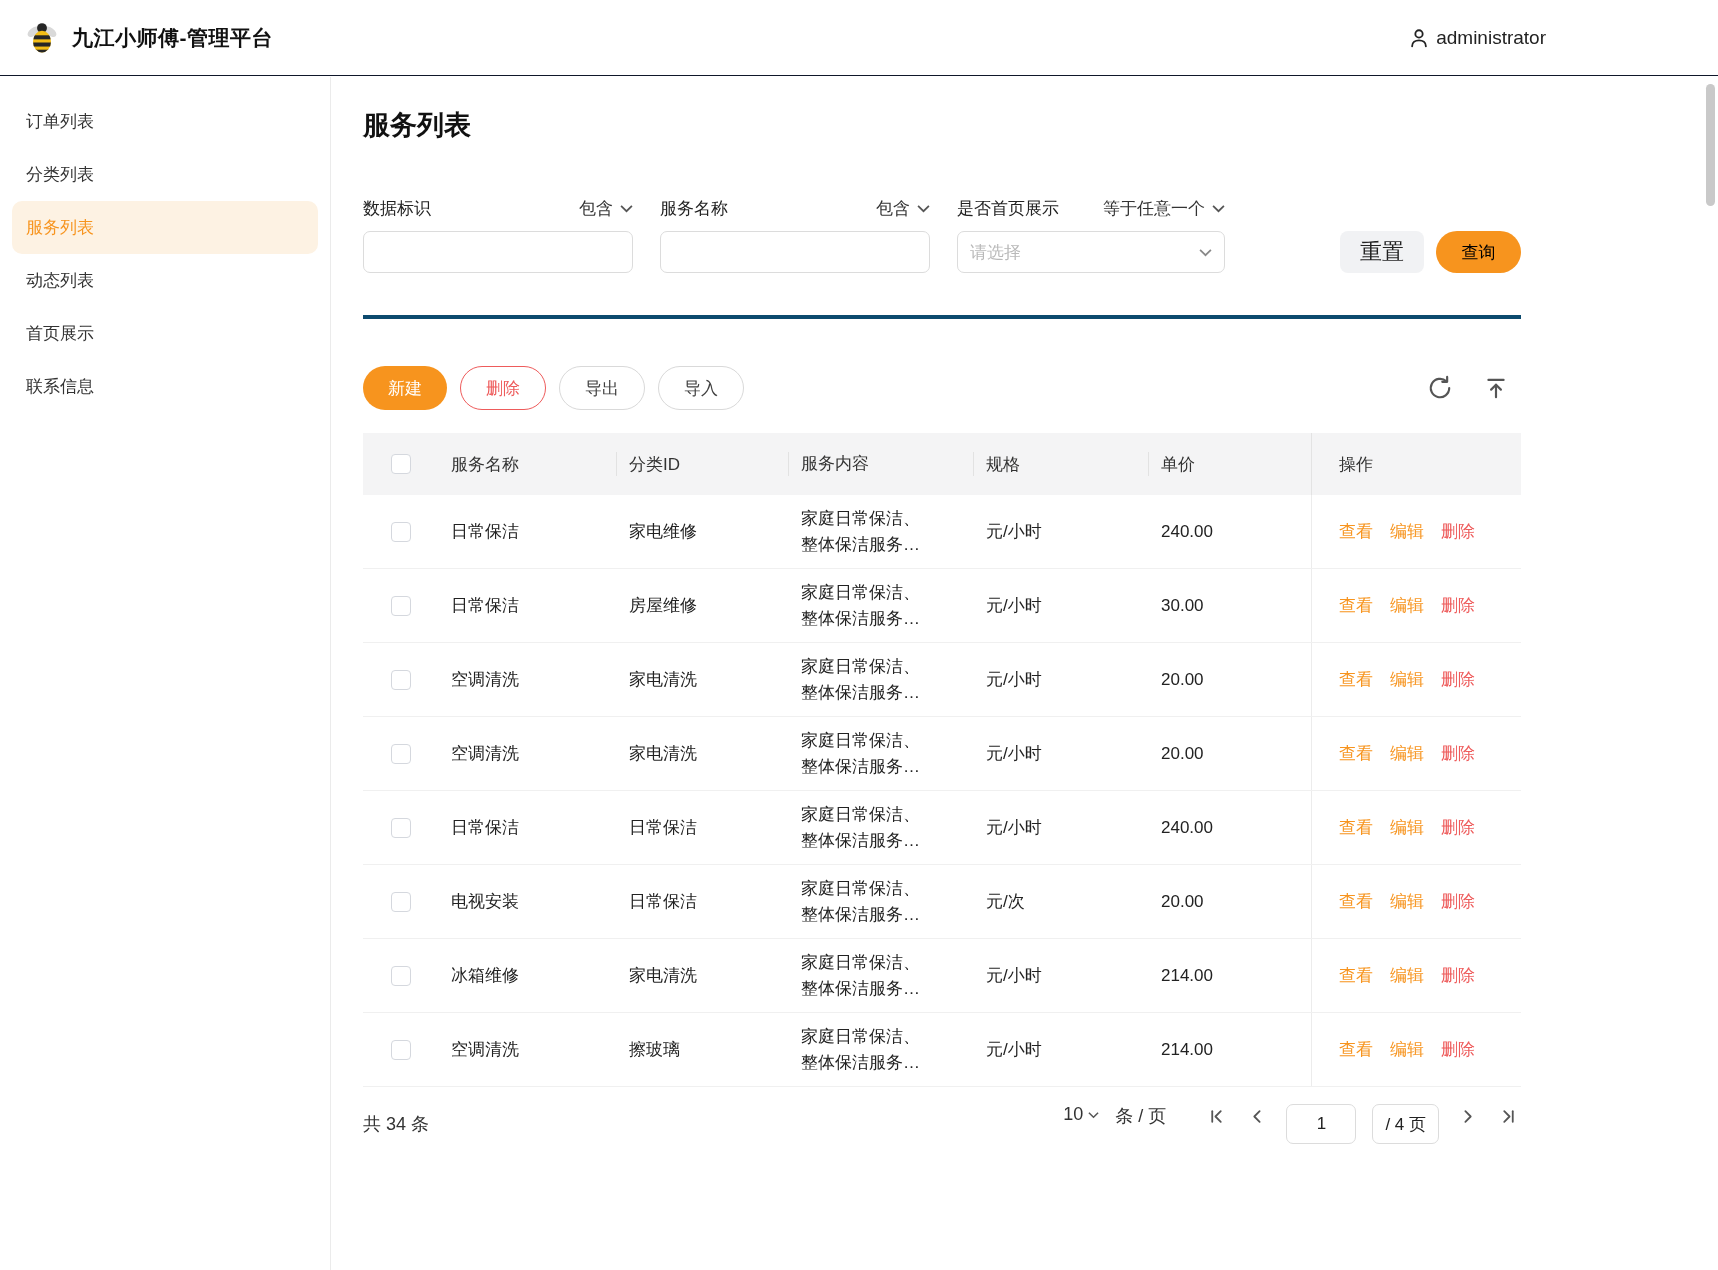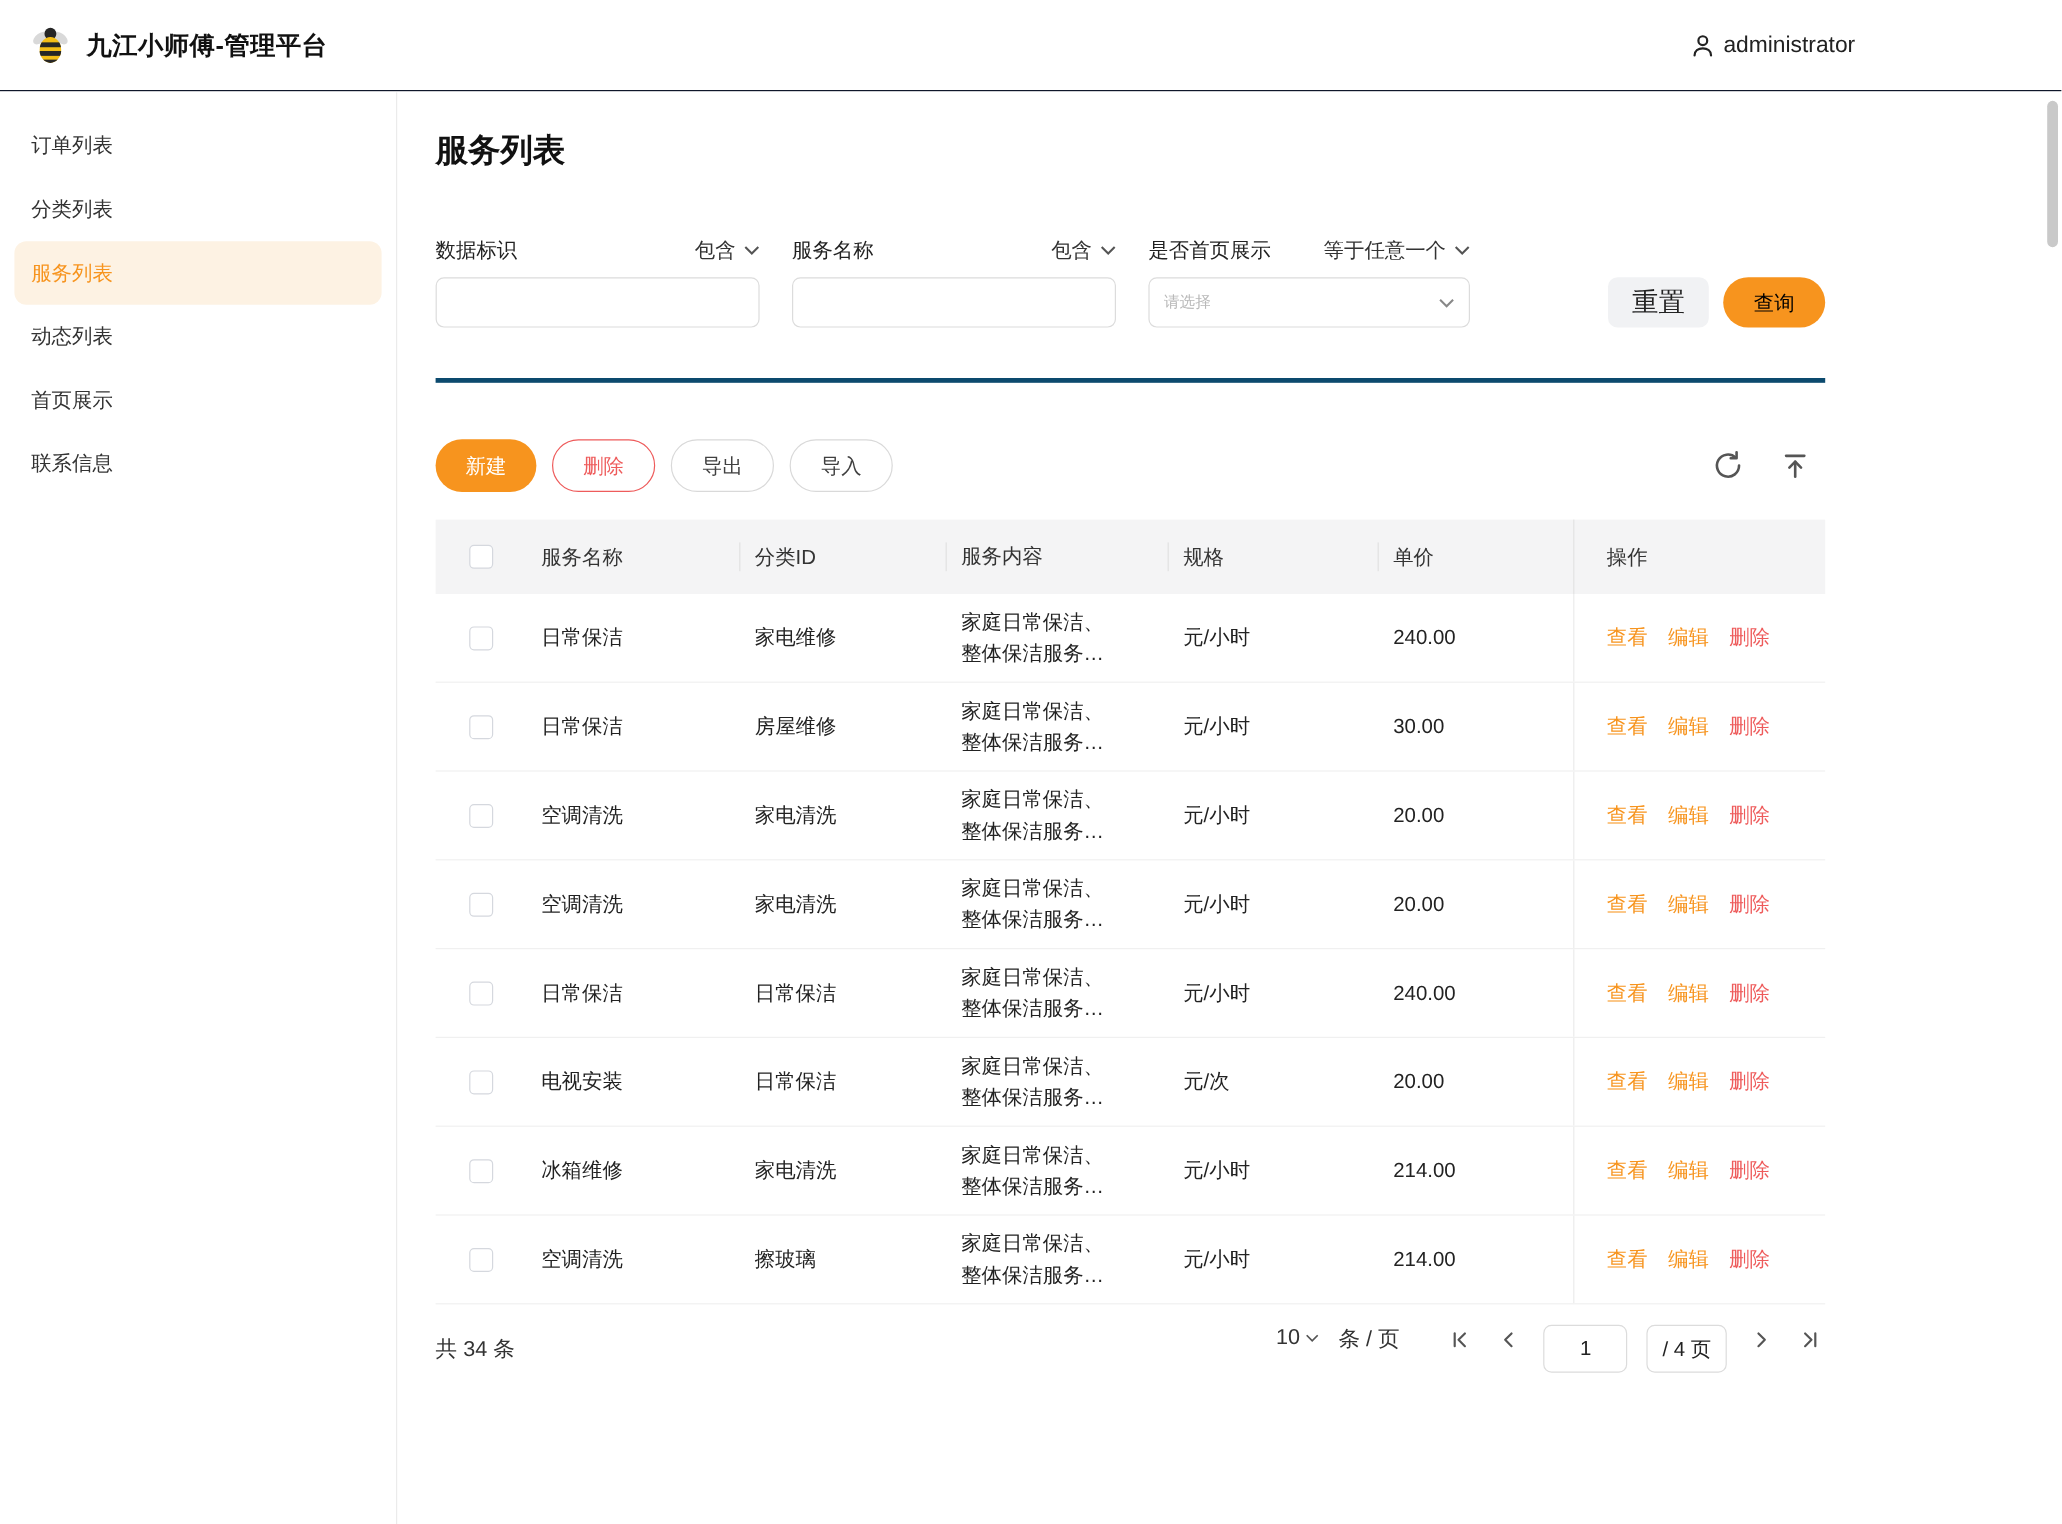--- a/index.html
+++ b/index.html
@@ -58,21 +58,21 @@
   .flabel { color: #222; }
   .fop { display: flex; align-items: center; gap: 7px; color: #333; cursor: pointer; }
   .finput {
     width: 100%; height: 42px; border: 1px solid #dcdcdc; border-radius: 7px;
     font-size: 16px; padding: 0 12px; outline: none; background: #fff;
     font-family: "Liberation Sans", "DejaVu Sans", sans-serif;
   }
   .fselect {
     width: 100%; height: 42px; border: 1px solid #dcdcdc; border-radius: 7px;
     display: flex; align-items: center; justify-content: space-between;
-    padding: 0 12px; color: #b9b9b9; font-size: 13px; cursor: pointer; background: #fff;
+    padding: 0 12px; color: #b9b9b9; font-size: 17px; cursor: pointer; background: #fff;
   }
   .filter-buttons { margin-left: auto; display: flex; gap: 12px; }
   .btn-reset {
     width: 84px; height: 42px; background: #f1f2f4; border: none; border-radius: 8px;
     font-size: 22px; color: #222; cursor: pointer; font-family: inherit;
   }
   .btn-search {
     width: 85px; height: 42px; background: var(--accent); border: none; border-radius: 21px;
     font-size: 17px; color: #000000; cursor: pointer; font-family: inherit;
   }

